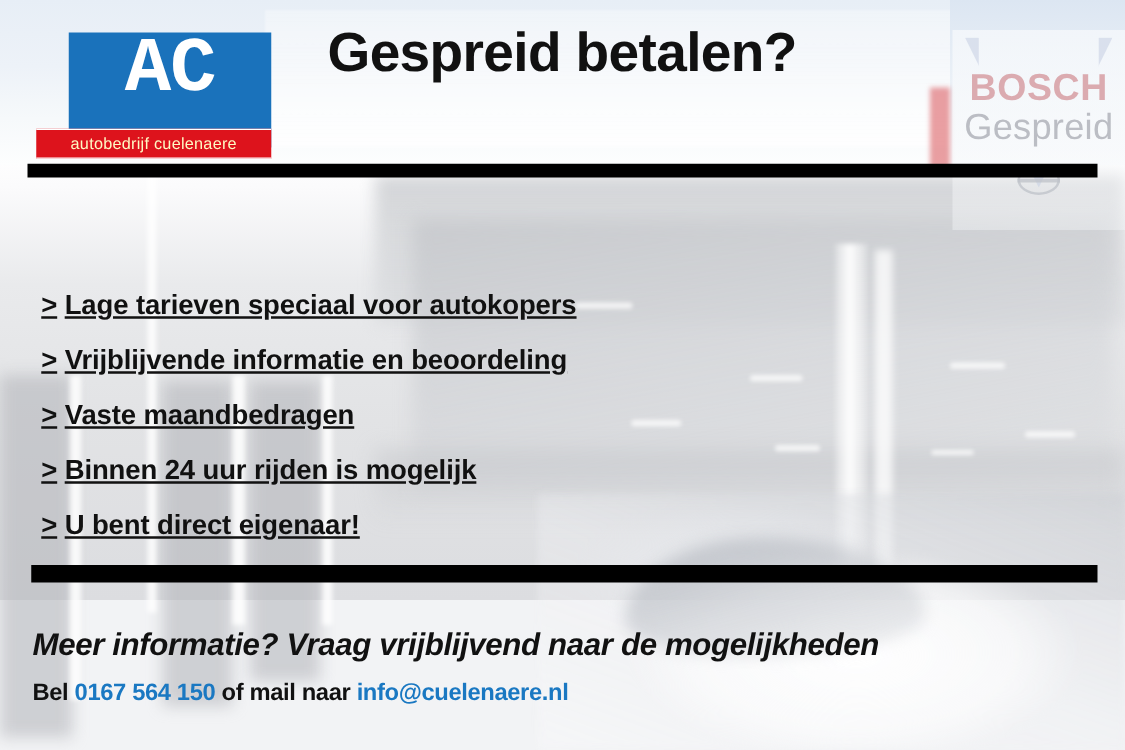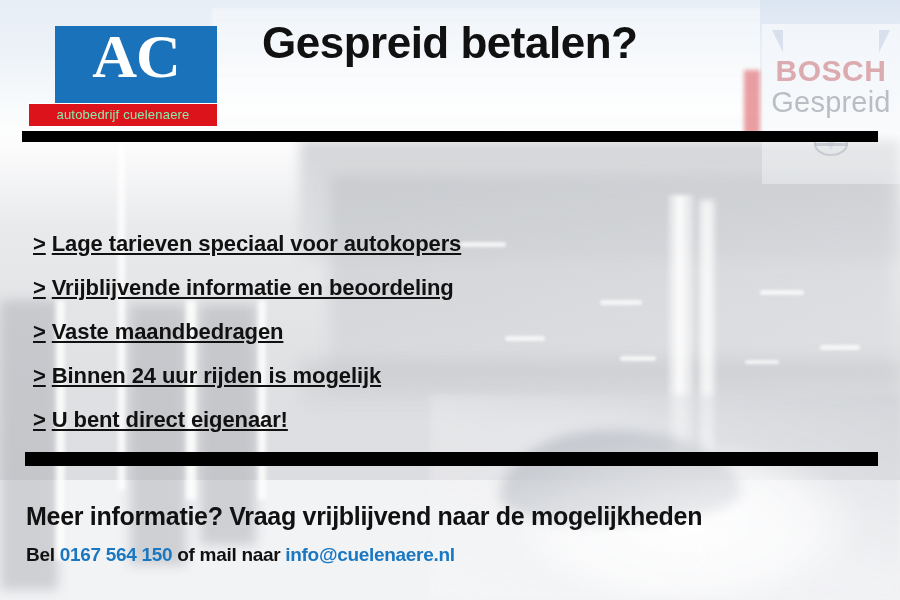--- a/index.html
+++ b/index.html
@@ -154,30 +154,30 @@
   .logo { position:absolute; left:55px; top:26px; width:162px; height:92px; }
   .logo-box {
     position:absolute; inset:0;
     background:#1a72bb;
   }
   .logo-ac {
     position:absolute; left:0; top:-8px; width:162px;
     text-align:center;
     font-size:62px; font-weight:bold; color:#ffffff;
     letter-spacing:-1px; line-height:76px;
-    font-family:Liberation Serif, serif;
+    font-family:Liberation Mono, monospace;
   }
   .logo-band {
     position:absolute; left:-26px; top:77px; width:188px; height:24px;
     background:#dd131c;
     border-top:1px solid #ffffff; border-bottom:1px solid #ffffff;
   }
   .logo-band span {
     display:block; width:100%; text-align:center;
-    font-size:13px; color:#86efac; line-height:22px; letter-spacing:.2px;
+    font-size:13px; color:#fef9c3; line-height:22px; letter-spacing:.2px;
   }
 
   
   .headline {
     position:absolute; left:262px; top:18px;
     font-size:44px; font-weight:bold; color:#111111;
     letter-spacing:-.5px; white-space:nowrap;
   }
   .subhead {
     position:absolute; left:256px; top:84px;
@@ -203,21 +203,21 @@
   .bullet {
     font-size:22px; font-weight:bold; color:#111111;
     line-height:44px; white-space:nowrap; letter-spacing:-.1px;text-decoration:underline;
   }
   .bullet .chev { margin-right:6px; }
 
   
   .footer { position:absolute; left:26px; top:497px; width:860px; }
   .f-line1 {
     font-size:25px; font-weight:bold; color:#111111;
-    letter-spacing:-.3px; line-height:38px; white-space:nowrap;
+    letter-spacing:-.3px; line-height:38px; white-space:nowrap;font-style:italic;
   }
   .f-line2 {
     font-size:19px; font-weight:bold; color:#111111;
     letter-spacing:-.3px; line-height:40px; white-space:nowrap;
   }
   .accent { color:#1a78c2; }
 </style>
 </head>
 <body>
 

